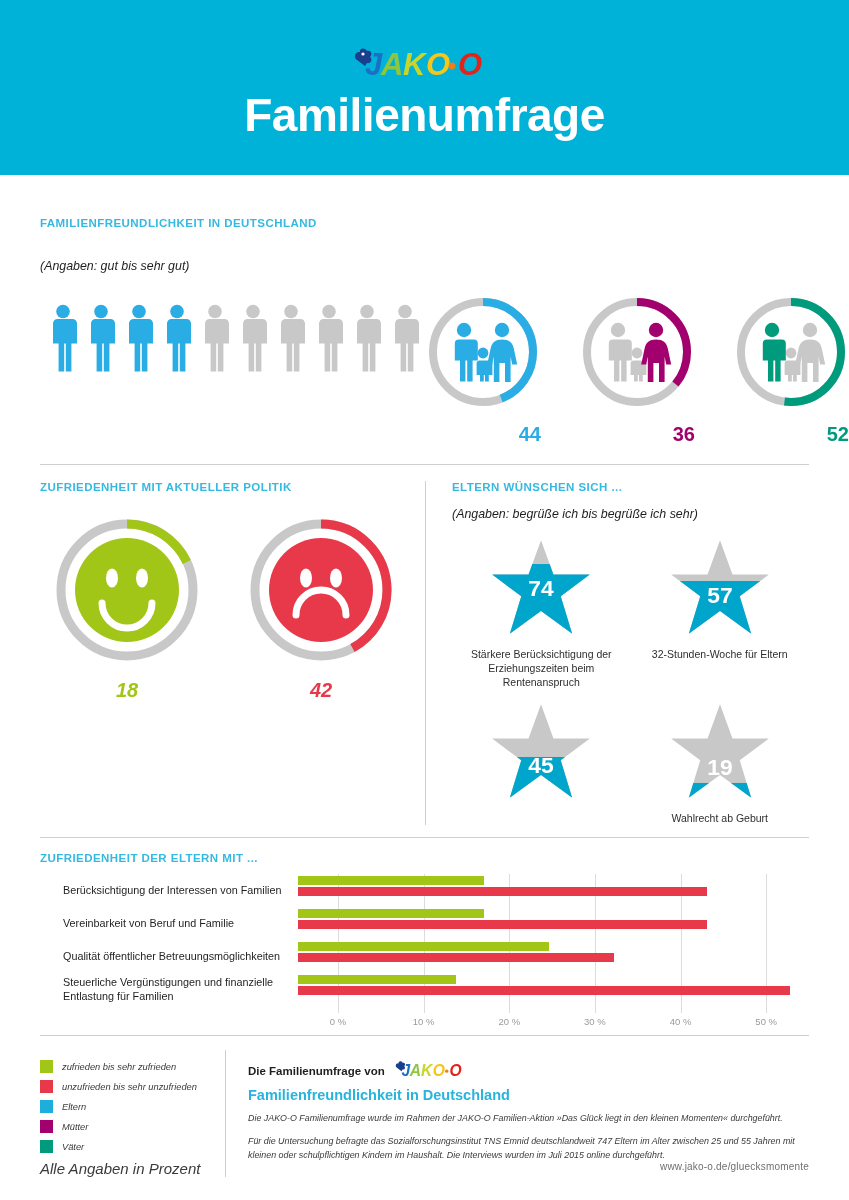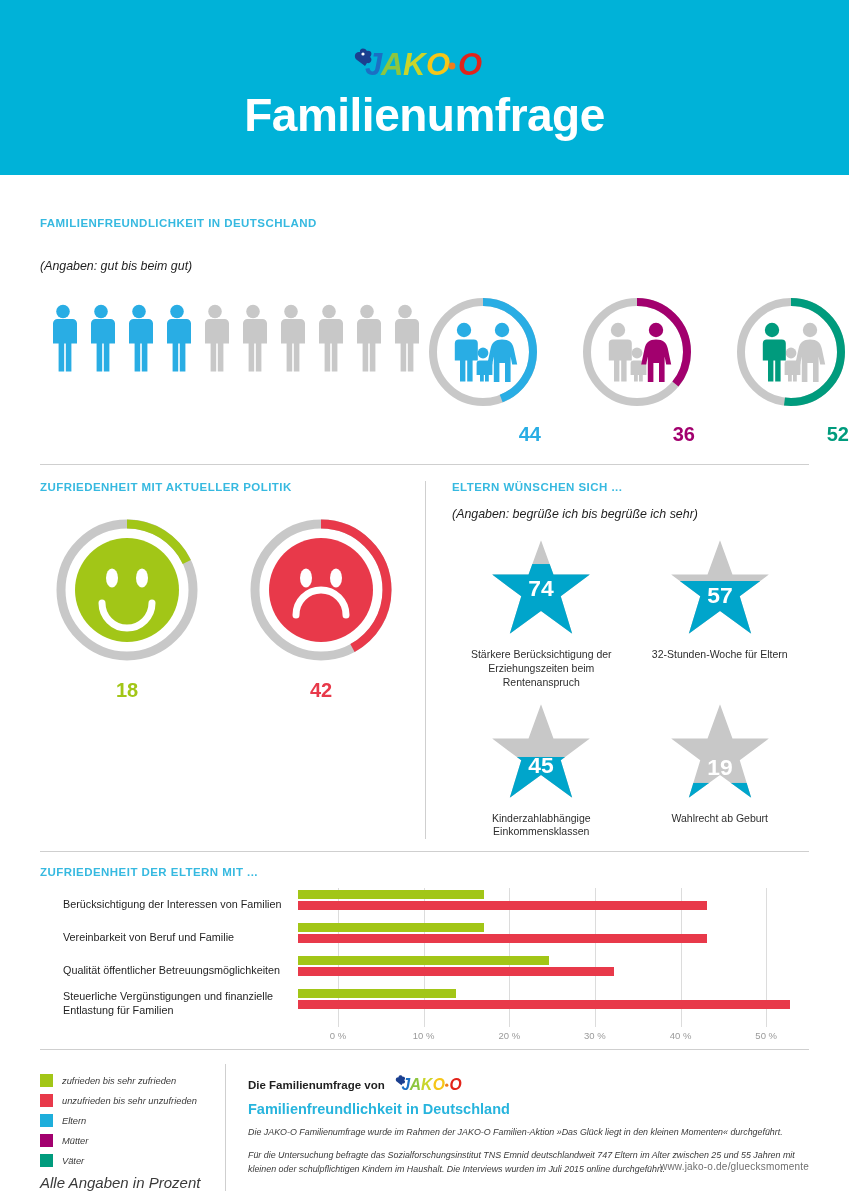--- a/index.html
+++ b/index.html
@@ -60,21 +60,21 @@
     font-size: 20px; font-weight: bold; margin-top: 9px;
   }
 
   
   .midrow { display: flex; margin-top: 16px; }
   .col-left { width: 385px; padding-right: 18px; }
   .col-div { width: 1px; background: #cfcfcf; margin: 0 0 0 0; }
   .col-right { flex: 1; padding-left: 26px; }
 
   #section-politics .sec-sub { margin-top: 11px; }
-  .smileys { display: flex; gap: 44px; margin-top: 22px; padding-left: 12px; }
+  .smileys { display: flex; gap: 44px; margin-top: 22px; padding-left: 12px; font-style: italic; }
   .smiley-cell { width: 150px; text-align: center; }
   .smiley-val { font-size: 20px; font-weight: bold; margin-top: 10px; }
 
   #section-wishes .sec-sub { margin-top: 13px; }
   .stars-grid {
     display: grid;
     grid-template-columns: 1fr 1fr;
     row-gap: 12px;
     margin-top: 14px;
   }
@@ -144,21 +144,21 @@
   </div>
   <div class="page-title">Familienumfrage</div>
 </div>
 
 <div class="content">
 
   <div id="section-family">
     <div class="sec-title">FAMILIENFREUNDLICHKEIT IN DEUTSCHLAND</div>
     <div class="sec-sub">
       <br>
-      <em>(Angaben: gut bis beim gut)</em>
+      <em>(Angaben: gut bis sehr gut)</em>
     </div>
 
     <div class="s1-body">
 
       <div class="pictos" id="pictos">
           <svg viewBox="0 0 33 72" class="picto">
             <circle cx="13" cy="7.5" r="6.8" fill="#29ade4"></circle>
             <path d="M3.5 15 h19 a4.5 4.5 0 0 1 4.5 4.5 v20 h-5.6 v28 h-5.6 v-28 h-1.6 v28 h-5.6 v-28 h-5.6 v-20 a4.5 4.5 0 0 1 4.5 -4.5 z" fill="#29ade4"></path>
           </svg>
           <svg viewBox="0 0 33 72" class="picto">
@@ -343,21 +343,20 @@
               <clipPath id="starclip2">
                   <path d="M50 2 L62 35 L97 35 L69 56 L80 92 L50 70 L20 92 L31 56 L3 35 L38 35 Z"></path>
                 </clipPath>
             </defs>
             <g clip-path="url(#starclip2)">
               <rect x="0" y="0" width="100" height="96" fill="#c8c8c8"></rect>
               <rect x="0" y="52.8" width="100" height="43.2" fill="#00a5cb"></rect>
             </g>
             <text x="50" y="68" text-anchor="middle" font-family="Liberation Sans, sans-serif" font-size="22" font-weight="bold" fill="#ffffff">45</text>
           </svg>
-          <div class="star-label">Kinderzahlabhängige Einkommensklassen</div>
         </div>
 
         <div class="star-cell">
           <svg width="104" height="100" viewBox="0 0 100 96">
             <defs>
               <clipPath id="starclip3">
                   <path d="M50 2 L62 35 L97 35 L69 56 L80 92 L50 70 L20 92 L31 56 L3 35 L38 35 Z"></path>
                 </clipPath>
             </defs>
             <g clip-path="url(#starclip3)">

